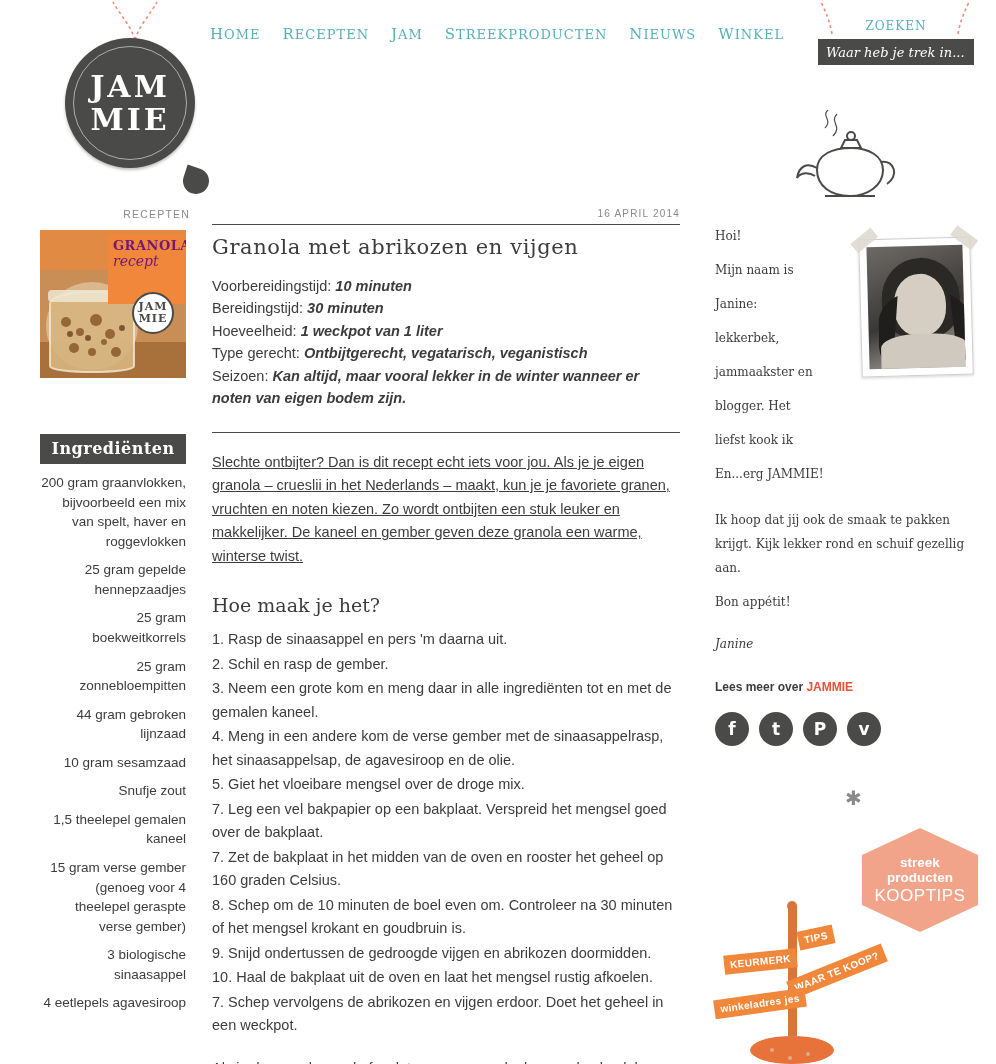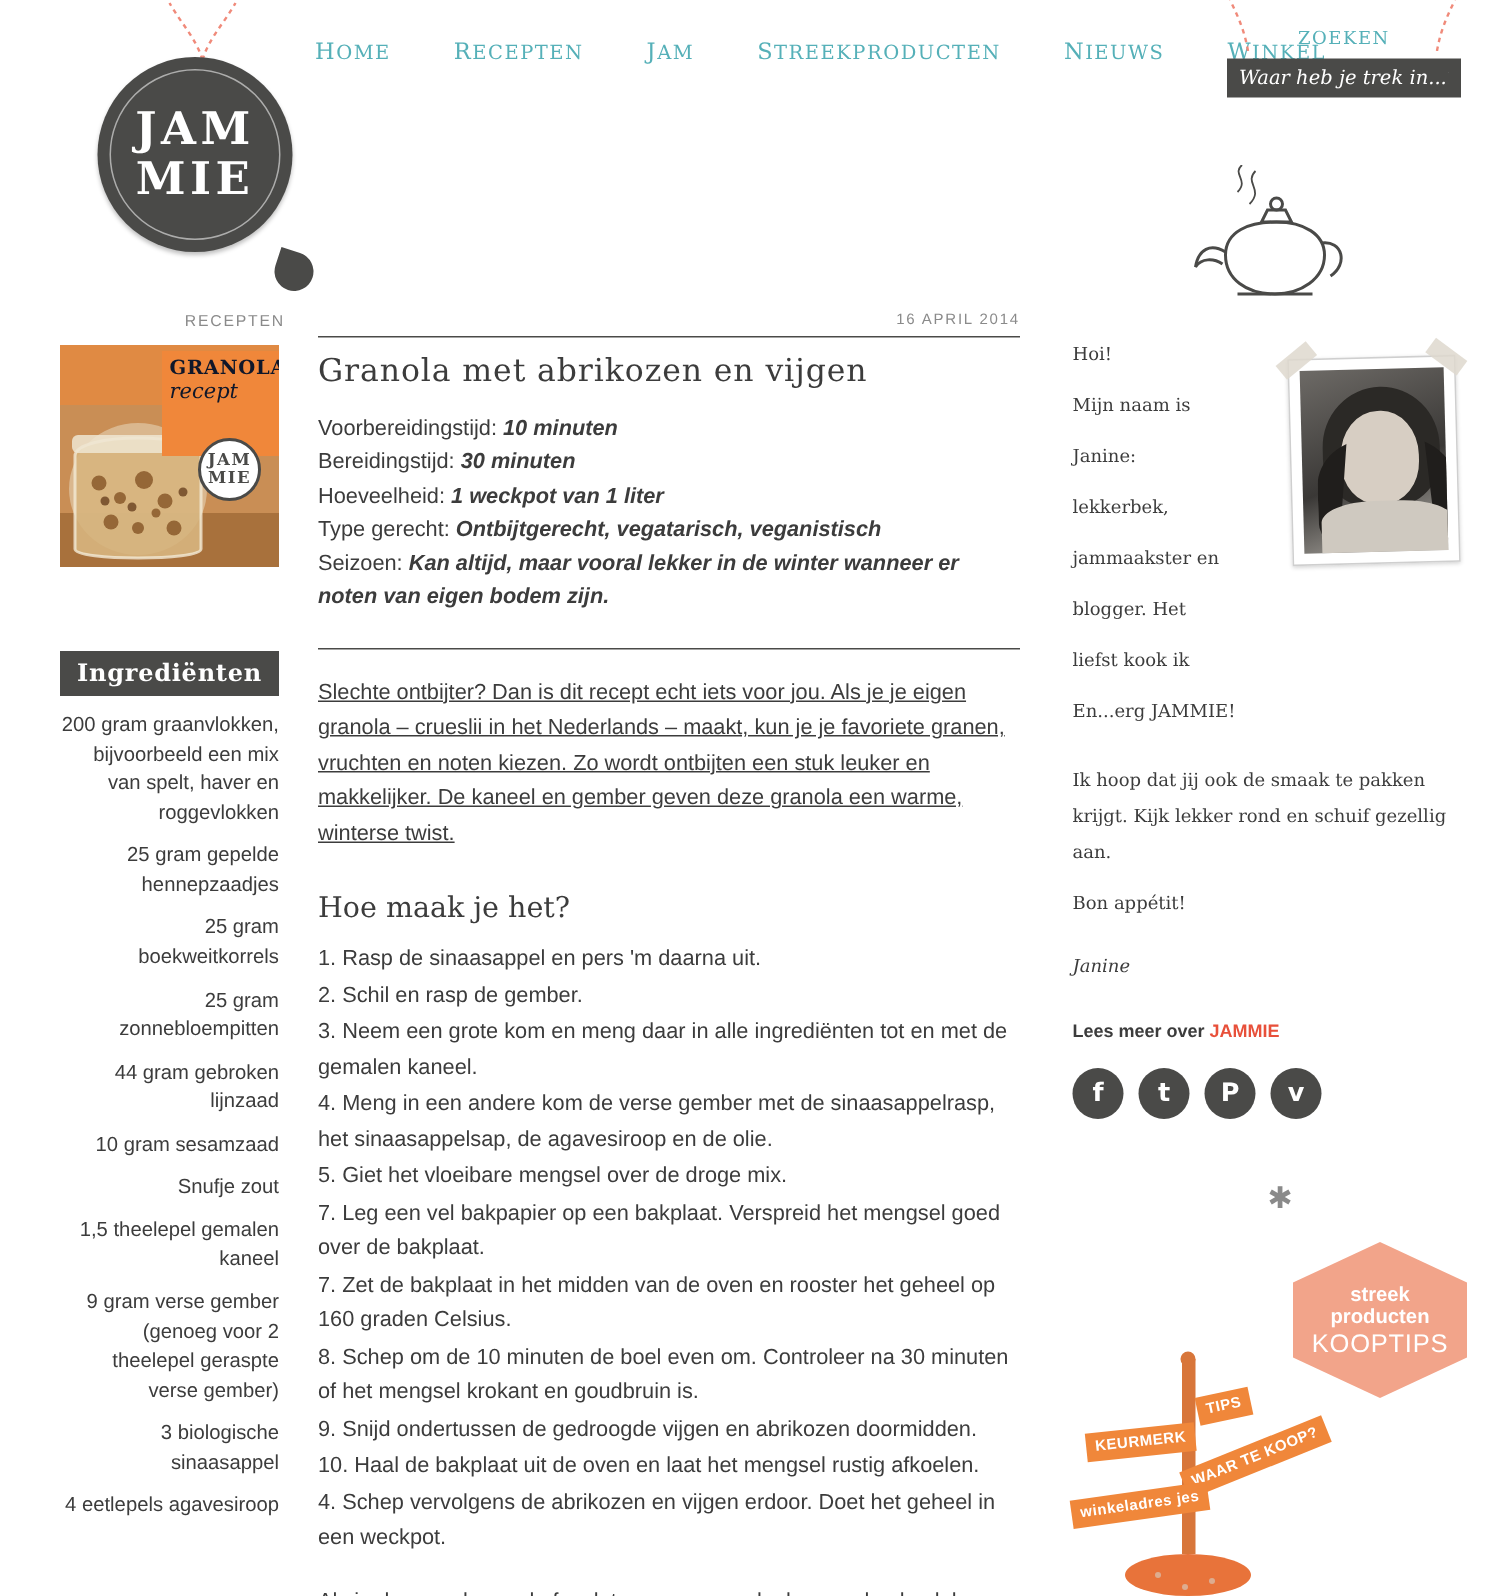--- a/index.html
+++ b/index.html
@@ -82,21 +82,21 @@
     background: #4a4a48;
     border-radius: 0 50% 50% 50%;
     transform: rotate(18deg);
   }
 
   .nav {
     position: absolute;
     left: 210px;
     top: 20px;
     display: flex;
-    gap: 42px;
+    gap: 22px;
     align-items: center;
   }
   .nav a {
     font-family: "DejaVu Serif", serif;
     font-variant: small-caps;
     text-transform: lowercase;
     font-size: 18px;
     letter-spacing: 1px;
     color: #55b0b8;
     text-decoration: none;
@@ -186,21 +186,21 @@
     position: absolute;
     left: 0; top: 0; right: 0; bottom: 0;
   }
   .thumb-banner {
     position: absolute;
     right: 0;
     top: 4px;
     width: 78px;
     height: 70px;
     background: #f0873a;
-    color: #0f172a;
+    color: #701a75;
     padding: 5px 4px 0 5px;
   }
   .thumb-banner .b1 {
     font-family: "DejaVu Serif", serif;
     font-weight: bold;
     font-size: 13px;
     letter-spacing: 0.5px;
     line-height: 1;
   }
   .thumb-banner .b2 {
@@ -576,21 +576,21 @@
       <div class="ing-head">Ingrediënten</div>
       <ul class="ing-list">
         <li>200 gram graanvlokken, bijvoorbeeld een mix van spelt, haver en roggevlokken</li>
         <li>25 gram gepelde hennepzaadjes</li>
         <li>25 gram boekweitkorrels</li>
         <li>25 gram zonnebloempitten</li>
         <li>44 gram gebroken lijnzaad</li>
         <li>10 gram sesamzaad</li>
         <li>Snufje zout</li>
         <li>1,5 theelepel gemalen kaneel</li>
-        <li>9 gram verse gember (genoeg voor 2 theelepel geraspte verse gember)</li>
+        <li>15 gram verse gember (genoeg voor 4 theelepel geraspte verse gember)</li>
         <li>3 biologische sinaasappel</li>
         <li>4 eetlepels agavesiroop</li>
       </ul>
     </div>
 
     <div class="col-center">
       <div class="date">16 APRIL 2014</div>
       <div class="center-rule"></div>
       <h1 class="title">Granola met abrikozen en vijgen</h1>
 
@@ -627,21 +627,21 @@
         <li>1. Rasp de sinaasappel en pers 'm daarna uit.</li>
         <li>2. Schil en rasp de gember.</li>
         <li>3. Neem een grote kom en meng daar in alle ingrediënten tot en met de gemalen kaneel.</li>
         <li>4. Meng in een andere kom de verse gember met de sinaasappelrasp, het sinaasappelsap, de agavesiroop en de olie.</li>
         <li>5. Giet het vloeibare mengsel over de droge mix.</li>
         <li>7. Leg een vel bakpapier op een bakplaat. Verspreid het mengsel goed over de bakplaat.</li>
         <li>7. Zet de bakplaat in het midden van de oven en rooster het geheel op 160 graden Celsius.</li>
         <li>8. Schep om de 10 minuten de boel even om. Controleer na 30 minuten of het mengsel krokant en goudbruin is.</li>
         <li>9. Snijd ondertussen de gedroogde vijgen en abrikozen doormidden.</li>
         <li>10. Haal de bakplaat uit de oven en laat het mengsel rustig afkoelen.</li>
-        <li>4. Schep vervolgens de abrikozen en vijgen erdoor. Doet het geheel in een weckpot.</li>
+        <li>7. Schep vervolgens de abrikozen en vijgen erdoor. Doet het geheel in een weckpot.</li>
       </ol>
 
       <p class="outro">Als je de granola goed afgesloten en op een donkere en koele plek bewaart, blijft de granola zeker een maand goed. Bang dat je met oude granola blijft zitten, hoeft niet. Wie eenmaal zijn eigen granola heeft</p>
     </div>
 
     <div class="col-right">
       <div class="photo-frame">
         <div class="tape" style="left:-8px; top:-6px;"></div>
         <div class="tape" style="right:-8px; top:-6px; transform:rotate(38deg);"></div>
         <div class="photo-inner">

